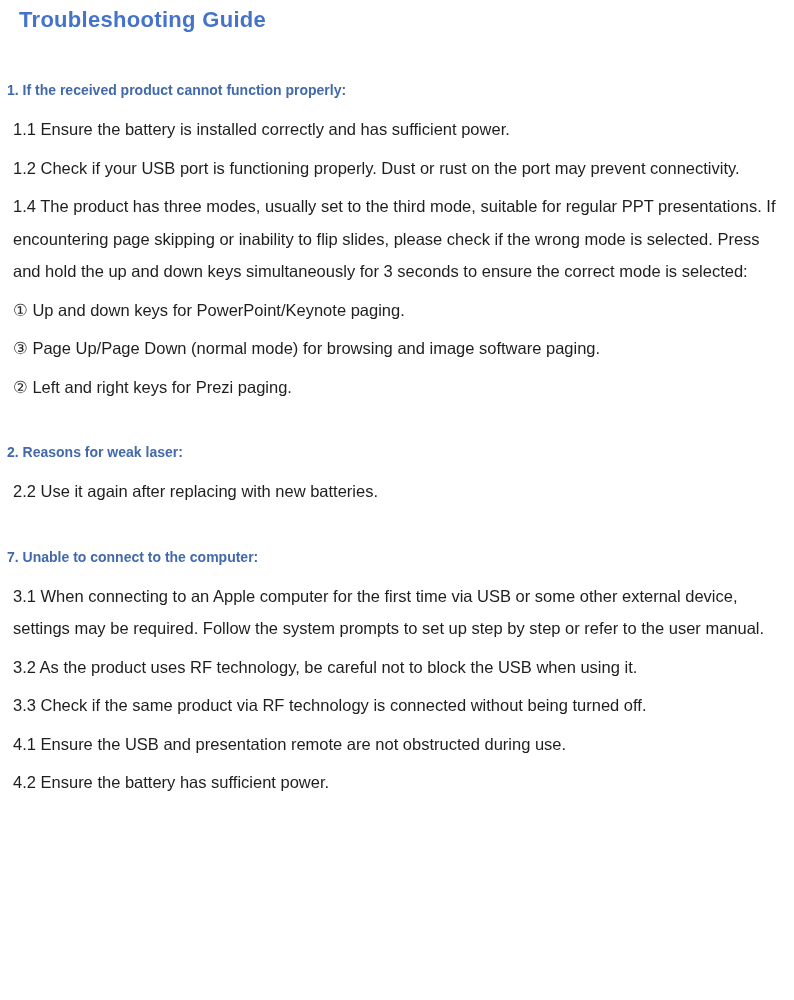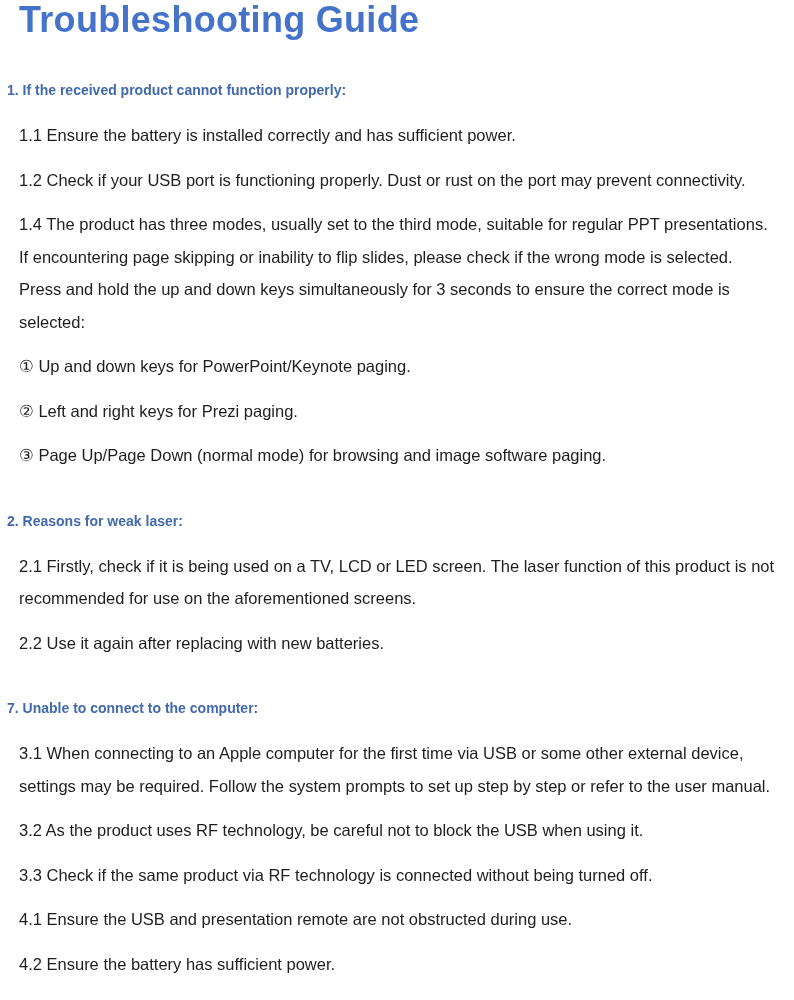--- a/index.html
+++ b/index.html
@@ -15,68 +15,67 @@
   .page {
     box-sizing: border-box;
     width: 794px;
     height: 1000px;
     padding: 2px 4px 0 7px;
     font-family: "Liberation Sans", sans-serif;
     color: #1e1e20;
     background: #ffffff;
   }
   .doc-title {
-    font-size: 36px;
+    font-size: 22px;
     font-weight: 700;
     color: #4573c9;
     margin: 0 0 0 12px;
     line-height: 36px;
     letter-spacing: 0.3px;
   }
   .doc-section {
     margin: 0;
   }
   .doc-section .section-heading {
     font-size: 14px;
     font-weight: 700;
     color: #4169ac;
     margin: 32px 0 0 0;
     line-height: 34px;
   }
   .doc-section:first-of-type .section-heading {
     margin-top: 35px;
   }
   .doc-section p {
-    margin: 12px;
+    margin: 6px;
     font-size: 16.5px;
     line-height: 32.5px;
     font-weight: 400;
     color: #1e1e20;
   }
 </style>
 </head>
 <body>
 
 <div class="page">
 
   <h1 class="doc-title">Troubleshooting Guide</h1>
 
   <section class="doc-section">
     <h2 class="section-heading">1. If the received product cannot function properly:</h2>
     <p>1.1 Ensure the battery is installed correctly and has sufficient power.</p>
     <p>1.2 Check if your USB port is functioning properly. Dust or rust on the port may prevent connectivity.</p>
     <p>1.4 The product has three modes, usually set to the third mode, suitable for regular PPT presentations. If encountering page skipping or inability to flip slides, please check if the wrong mode is selected. Press and hold the up and down keys simultaneously for 3 seconds to ensure the correct mode is selected:</p>
     <p>① Up and down keys for PowerPoint/Keynote paging.</p>
+    <p>③ Page Up/Page Down (normal mode) for browsing and image software paging.</p>
     <p>② Left and right keys for Prezi paging.</p>
-    <p>③ Page Up/Page Down (normal mode) for browsing and image software paging.</p>
   </section>
 
   <section class="doc-section">
     <h2 class="section-heading">2. Reasons for weak laser:</h2>
-    <p>2.1 Firstly, check if it is being used on a TV, LCD or LED screen. The laser function of this product is not recommended for use on the aforementioned screens.</p>
     <p>2.2 Use it again after replacing with new batteries.</p>
   </section>
 
   <section class="doc-section">
     <h2 class="section-heading">7. Unable to connect to the computer:</h2>
     <p>3.1 When connecting to an Apple computer for the first time via USB or some other external device, settings may be required. Follow the system prompts to set up step by step or refer to the user manual.</p>
     <p>3.2 As the product uses RF technology, be careful not to block the USB when using it.</p>
     <p>3.3 Check if the same product via RF technology is connected without being turned off.</p>
   </section>
 

